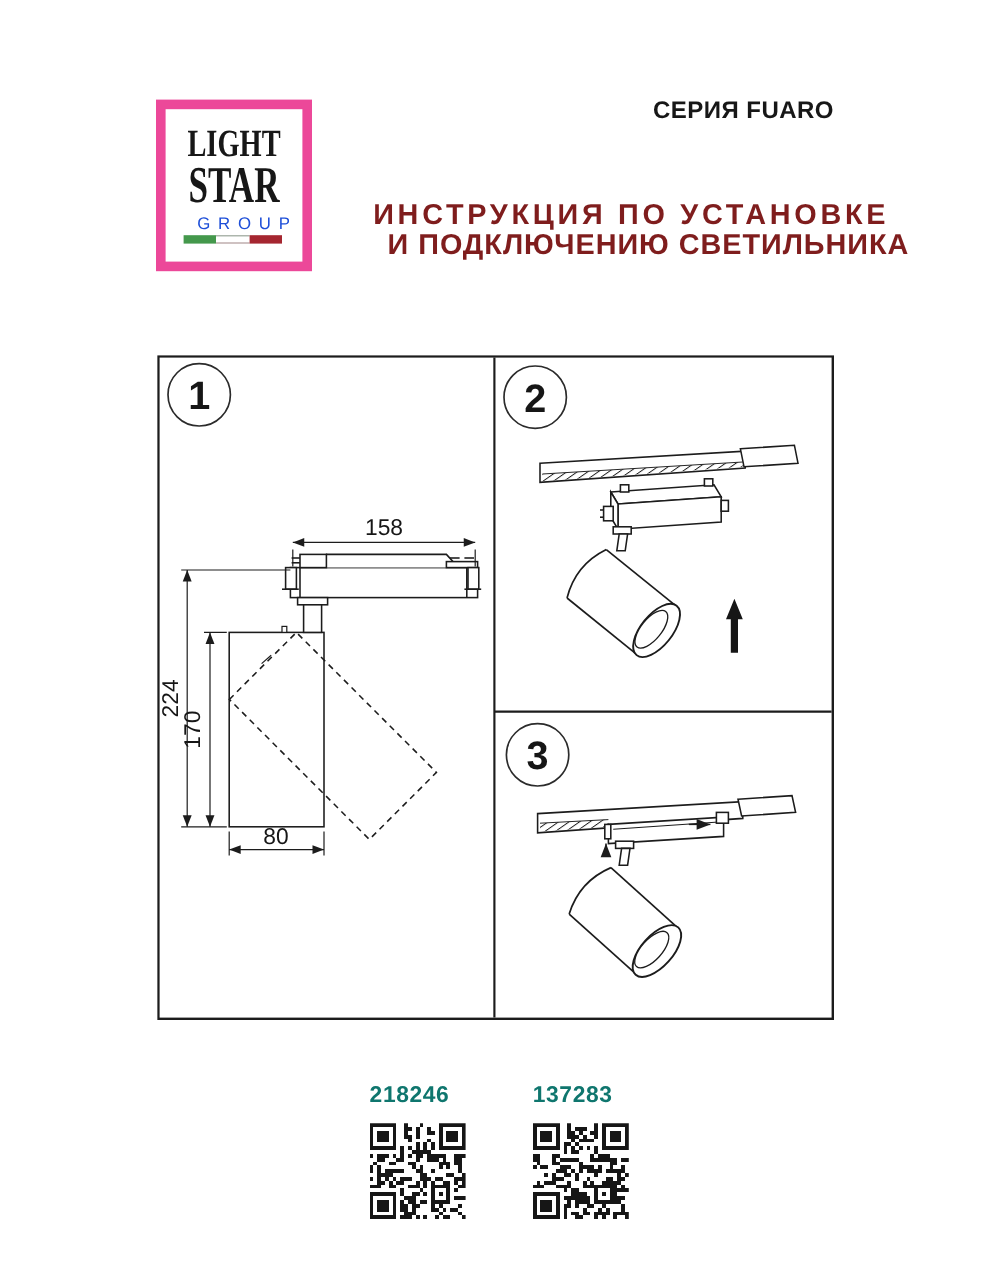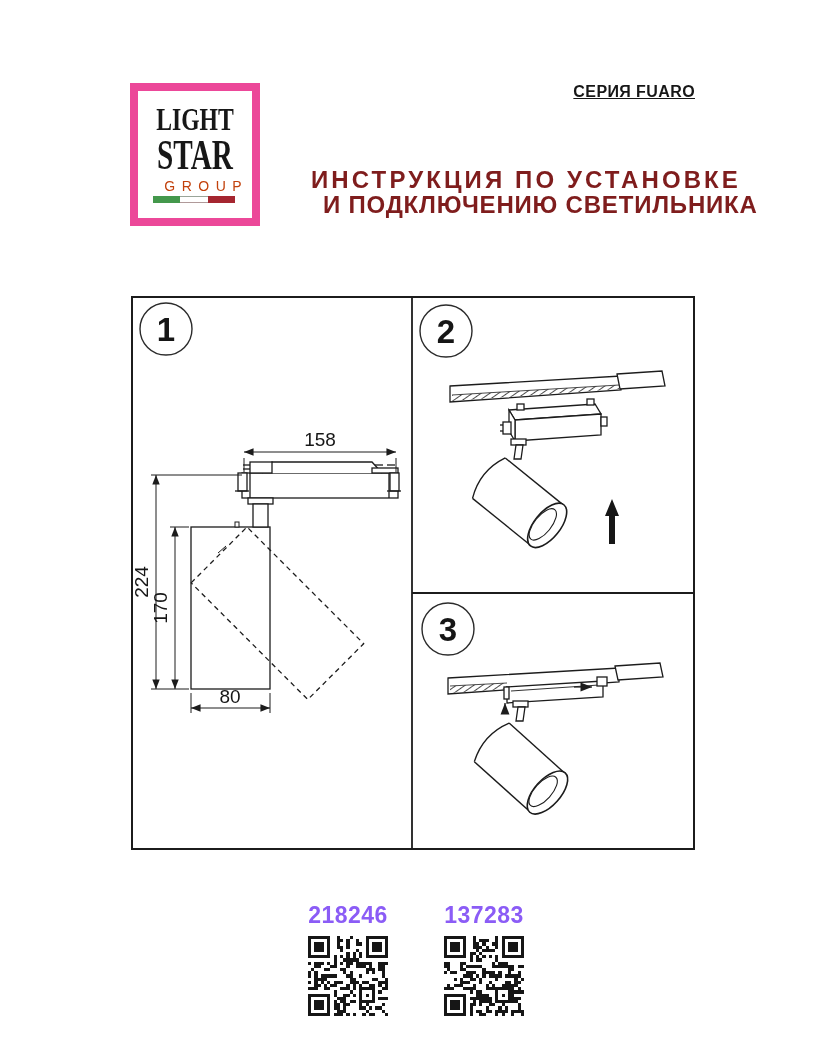--- a/index.html
+++ b/index.html
@@ -7,39 +7,39 @@
         font-family:"Liberation Sans",sans-serif;color:#1c1c1c;}
   
   .logo-box{position:absolute;left:130px;top:83px;width:114px;height:127px;border:8px solid #ec4899;background:#fff;}
   .logo-w1{position:absolute;left:0;right:0;top:12px;text-align:center;
            font-family:"Liberation Serif",serif;font-weight:bold;font-size:32px;line-height:32px;
            transform:scaleX(.74);color:#171717;}
   .logo-w2{position:absolute;left:0;right:0;top:42px;text-align:center;
            font-family:"Liberation Serif",serif;font-weight:bold;font-size:43px;line-height:43px;
            transform:scaleX(.68);color:#171717;}
   .logo-w3{position:absolute;left:0;right:0;top:87px;text-align:center;
-           font-size:14px;letter-spacing:6.5px;text-indent:6.5px;color:#c2410c;margin-left:16px;}
+           font-size:14px;letter-spacing:6.5px;text-indent:6.5px;color:#1d4ed8;margin-left:16px;}
   .logo-flag{position:absolute;left:15px;top:105px;width:82px;height:7px;display:flex;}
   .logo-flag span{flex:1;}
   .flag-mid{border-top:1px solid #9aa59a;border-bottom:1px solid #b09a9a;box-sizing:border-box;}
   
   .hdr-right{position:absolute;right:131px;top:78px;text-align:left;
-             font-weight:bold;font-size:16px;line-height:28px;letter-spacing:.4px;color:#171717;text-decoration:underline;}
+             font-weight:bold;font-size:20px;line-height:28px;letter-spacing:.4px;color:#171717;}
   .hdr-title{position:absolute;left:311px;top:167px;font-weight:bold;font-size:24px;
              line-height:25px;color:#7f1d1d;white-space:nowrap;}
   .hdr-title .t1{letter-spacing:3.1px;}
   .hdr-title .t2{letter-spacing:.8px;margin-left:12px;}
   
   .figure-svg{position:absolute;left:131px;top:296px;}
   .figure-svg text{font-family:"Liberation Sans",sans-serif;fill:#161616;}
   .dimtxt{font-size:19px;}
   .circnum{font-size:33px;font-weight:bold;}
   
-  .art-label{position:absolute;width:80px;text-align:center;font-weight:bold;font-size:23px;
-             letter-spacing:.5px;color:#8b5cf6;}
+  .art-label{position:absolute;width:80px;text-align:left;font-weight:bold;font-size:19px;
+             letter-spacing:.5px;color:#0f766e;}
   .qr{position:absolute;width:80px;height:80px;}
   .qr rect{fill:#161616;}
 </style>
 </head>
 <body>
 
 <div class="page">
 
   <div class="logo-box">
     <div class="logo-w1">LIGHT</div>

